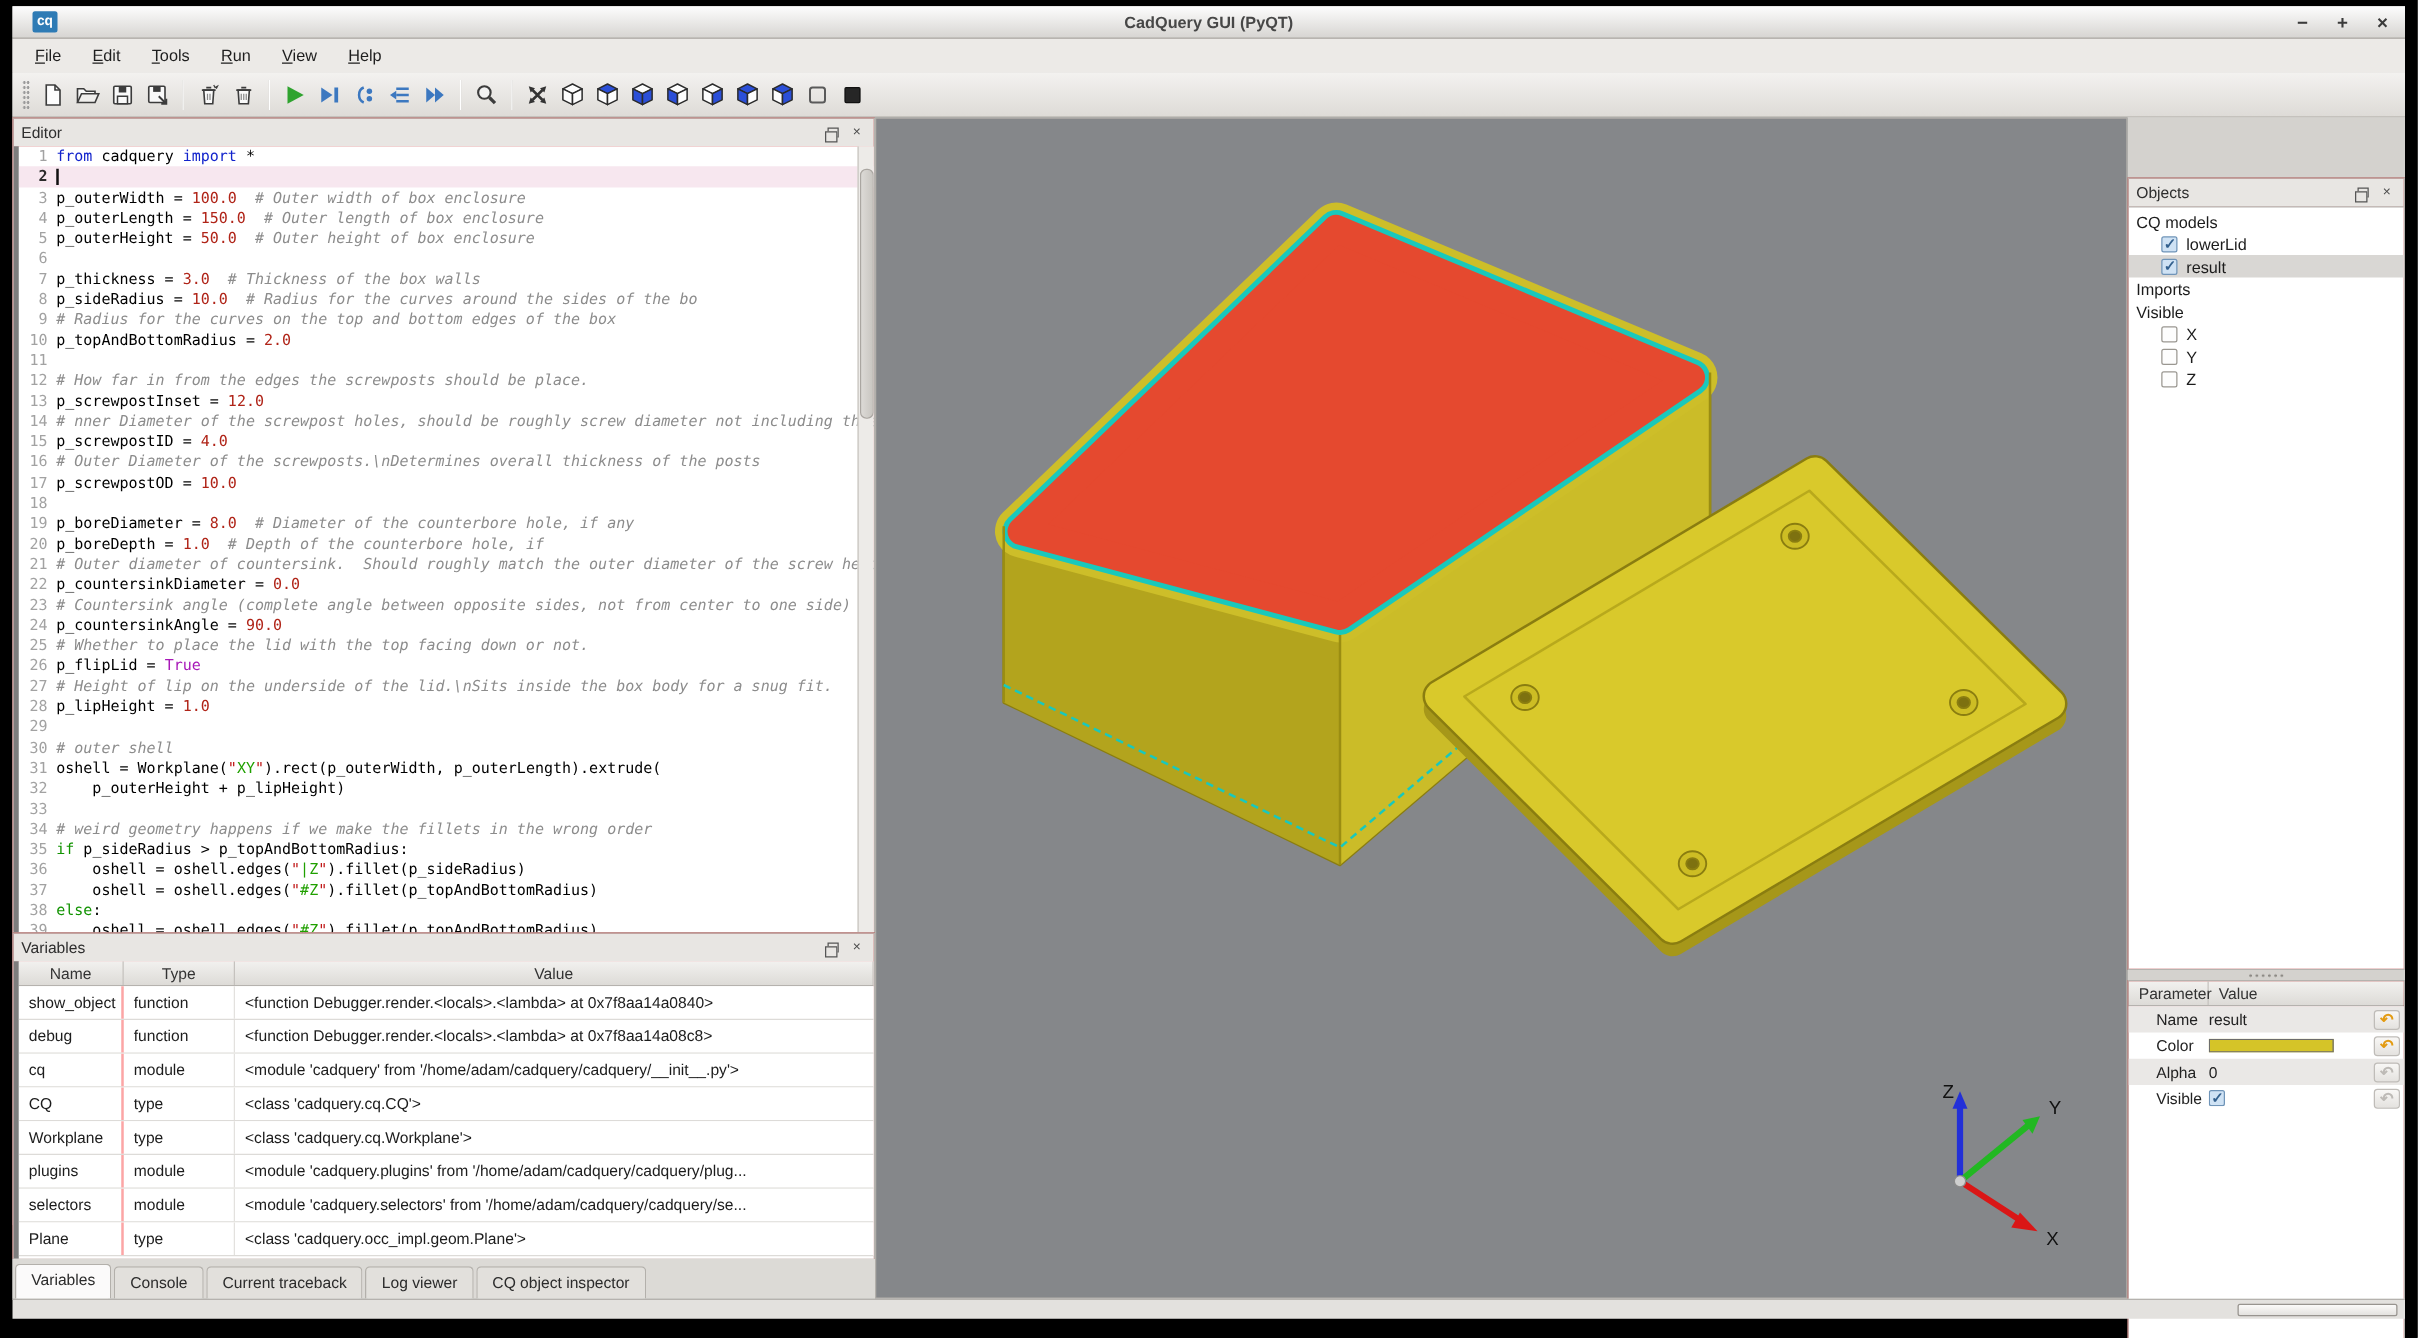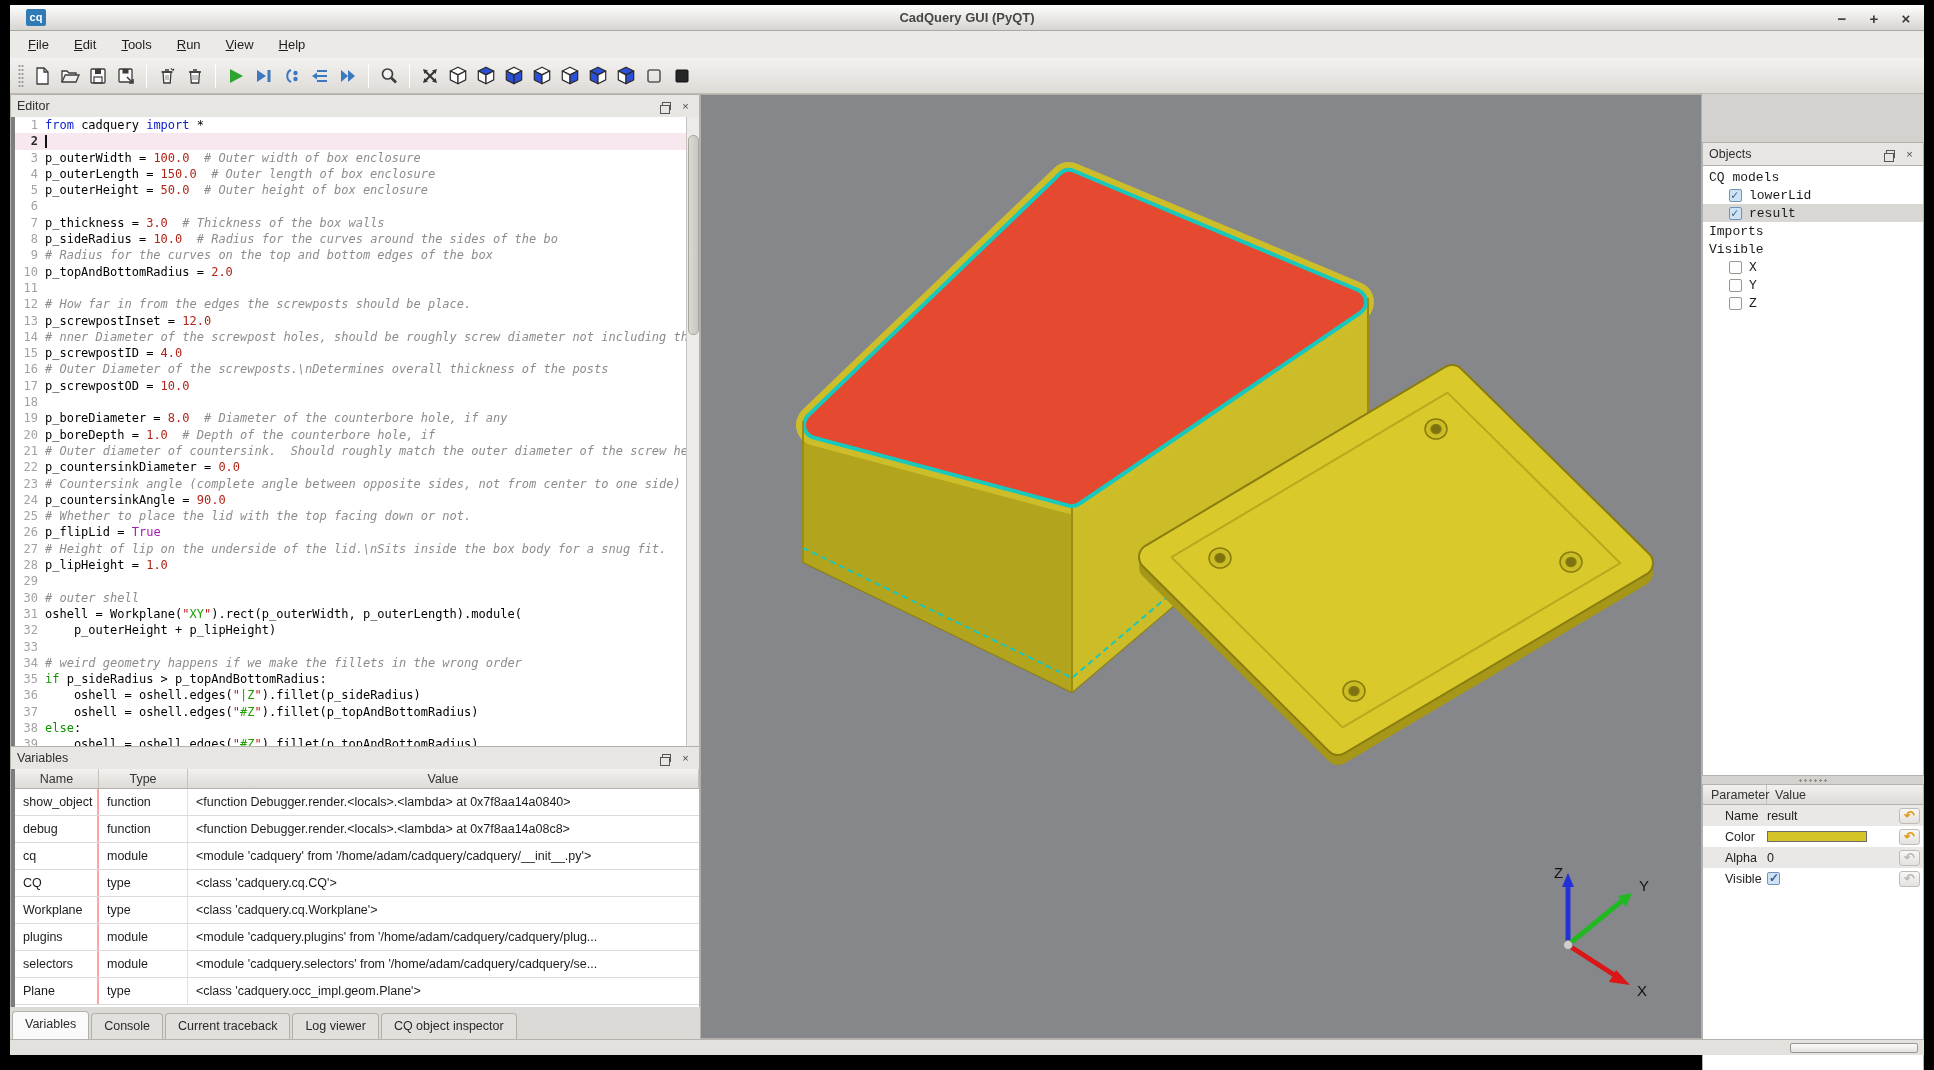--- a/index.html
+++ b/index.html
@@ -90,21 +90,21 @@
     display:flex; align-items:flex-end; padding-left:2px; background:#dcdad6; }
   .tab { font-size:12.5px; color:#2b2b2b; padding:5px 12px 6px;
     background:#e2e0dc; border:1px solid #b3b0ab; border-bottom:none;
     border-radius:4px 4px 0 0; margin-right:2px; }
   .tab.active { background:#fbfafa; padding-bottom:8px; font-weight:normal; }
 
   
   .objects-dock { position:absolute; left:0; top:0; width:222px; height:634px; }
   .tree { background:#fff; border-top:1px solid #b5b2ae; height:610px; overflow:hidden;
     font-size:13px; color:#1c1c1c; padding-top:2px; }
-  .trow { display:flex; align-items:center; height:18px; padding-left:6px;font-family:Liberation Mono, monospace; }
+  .trow { display:flex; align-items:center; height:18px; padding-left:6px; }
   .trow.sel { background:#d9d7d4; }
   .trow .indent { width:20px; }
   .cbx { width:13px; height:13px; border:1px solid #9a9791; border-radius:2px;
     background:#fdfdfd; margin-right:7px; position:relative; flex:0 0 13px; }
   .cbx.on { background:#cfe2f4; border-color:#6f94b8; }
   .cbx.on::after { content:"✓"; position:absolute; left:1px; top:-2px;
     font-size:12px; font-weight:bold; color:#33608e; }
 
   .splitter-h { position:absolute; left:0; top:634px; width:222px; height:8px;
     display:flex; align-items:center; justify-content:center; }
@@ -348,21 +348,21 @@
               <div class="code-line"><span class="gutter">21</span><span class="codetext"><span class="com"># Outer diameter of countersink.  Should roughly match the outer diameter of the screw head</span></span></div>
               <div class="code-line"><span class="gutter">22</span><span class="codetext"><span>p_countersinkDiameter = </span><span class="num">0.0</span></span></div>
               <div class="code-line"><span class="gutter">23</span><span class="codetext"><span class="com"># Countersink angle (complete angle between opposite sides, not from center to one side)</span></span></div>
               <div class="code-line"><span class="gutter">24</span><span class="codetext"><span>p_countersinkAngle = </span><span class="num">90.0</span></span></div>
               <div class="code-line"><span class="gutter">25</span><span class="codetext"><span class="com"># Whether to place the lid with the top facing down or not.</span></span></div>
               <div class="code-line"><span class="gutter">26</span><span class="codetext"><span>p_flipLid = </span><span class="bool">True</span></span></div>
               <div class="code-line"><span class="gutter">27</span><span class="codetext"><span class="com"># Height of lip on the underside of the lid.\nSits inside the box body for a snug fit.</span></span></div>
               <div class="code-line"><span class="gutter">28</span><span class="codetext"><span>p_lipHeight = </span><span class="num">1.0</span></span></div>
               <div class="code-line"><span class="gutter">29</span><span class="codetext"></span></div>
               <div class="code-line"><span class="gutter">30</span><span class="codetext"><span class="com"># outer shell</span></span></div>
-              <div class="code-line"><span class="gutter">31</span><span class="codetext"><span>oshell = Workplane(</span><span class="str">"</span><span class="strv">XY</span><span class="str">"</span><span>).rect(p_outerWidth, p_outerLength).module(</span></span></div>
+              <div class="code-line"><span class="gutter">31</span><span class="codetext"><span>oshell = Workplane(</span><span class="str">"</span><span class="strv">XY</span><span class="str">"</span><span>).rect(p_outerWidth, p_outerLength).extrude(</span></span></div>
               <div class="code-line"><span class="gutter">32</span><span class="codetext"><span>    p_outerHeight + p_lipHeight)</span></span></div>
               <div class="code-line"><span class="gutter">33</span><span class="codetext"></span></div>
               <div class="code-line"><span class="gutter">34</span><span class="codetext"><span class="com"># weird geometry happens if we make the fillets in the wrong order</span></span></div>
               <div class="code-line"><span class="gutter">35</span><span class="codetext"><span class="kw2">if</span><span> p_sideRadius &gt; p_topAndBottomRadius:</span></span></div>
               <div class="code-line"><span class="gutter">36</span><span class="codetext"><span>    oshell = oshell.edges(</span><span class="str">"</span><span class="strv">|Z</span><span class="str">"</span><span>).fillet(p_sideRadius)</span></span></div>
               <div class="code-line"><span class="gutter">37</span><span class="codetext"><span>    oshell = oshell.edges(</span><span class="str">"</span><span class="strv">#Z</span><span class="str">"</span><span>).fillet(p_topAndBottomRadius)</span></span></div>
               <div class="code-line"><span class="gutter">38</span><span class="codetext"><span class="kw2">else</span><span>:</span></span></div>
               <div class="code-line"><span class="gutter">39</span><span class="codetext"><span>    oshell = oshell.edges(</span><span class="str">"</span><span class="strv">#Z</span><span class="str">"</span><span>).fillet(p_topAndBottomRadius)</span></span></div>
             </div>
           <div class="vscroll">

